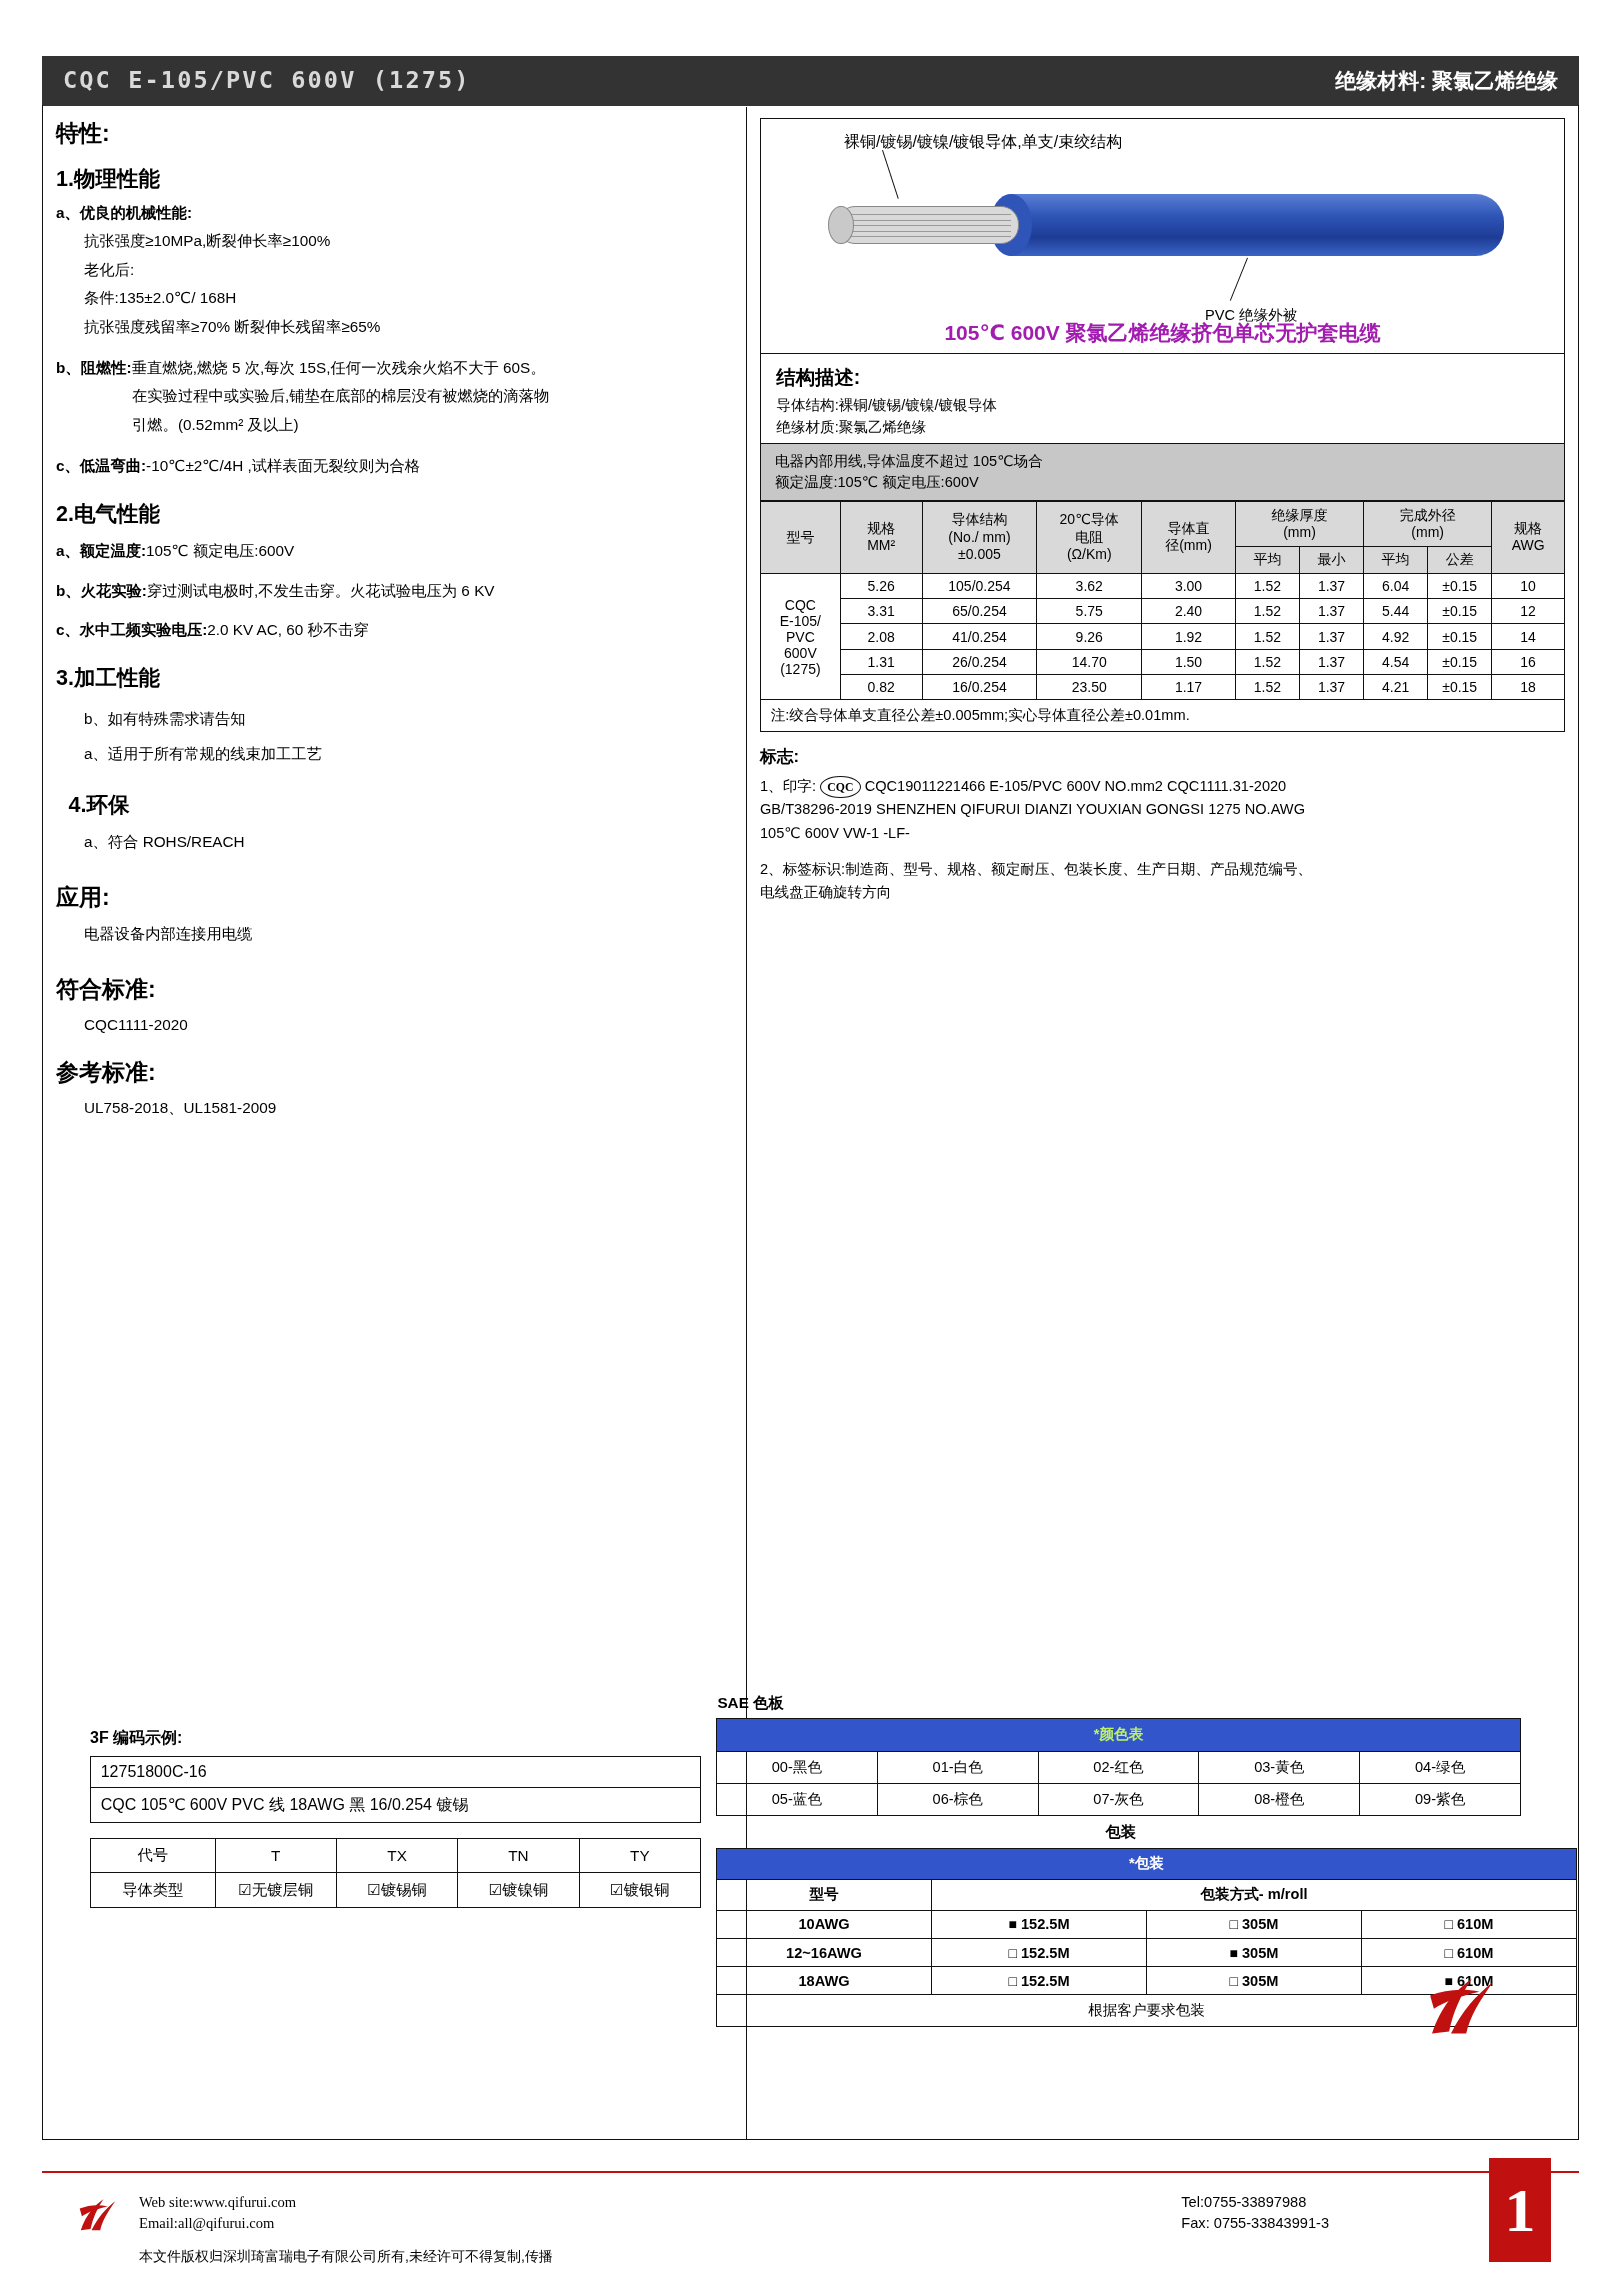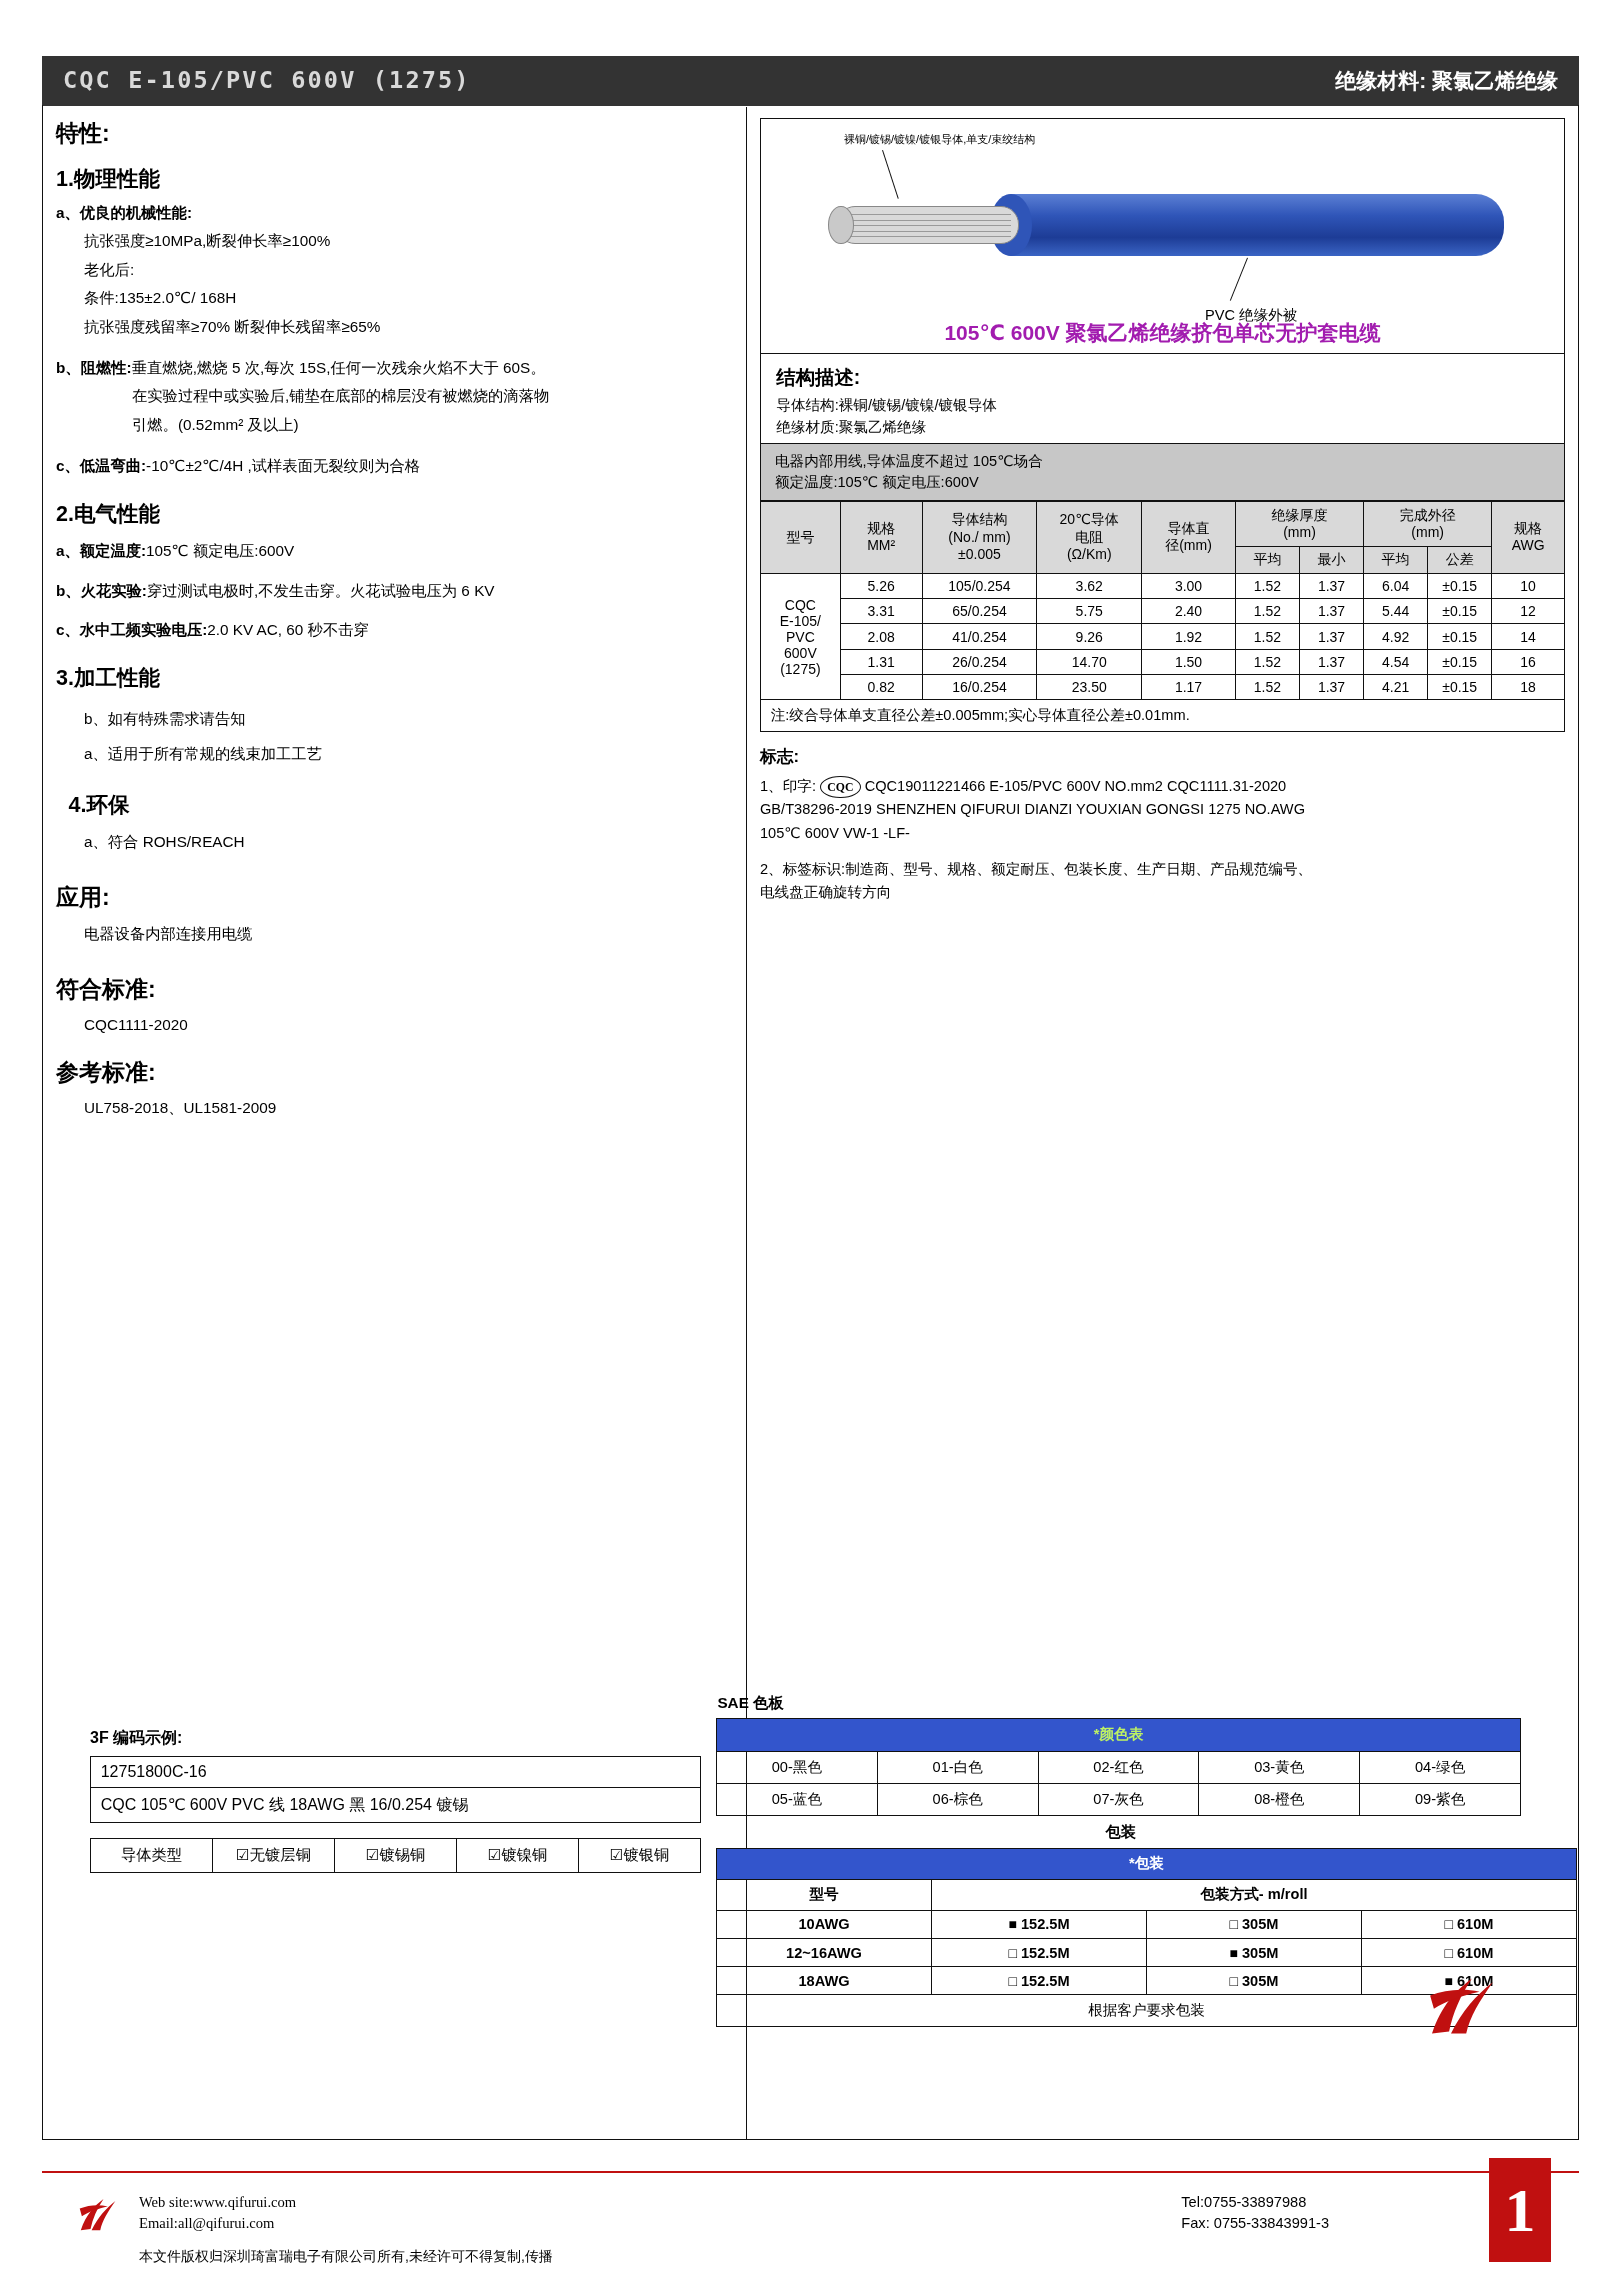--- a/index.html
+++ b/index.html
@@ -61,21 +61,21 @@
   .right{
     position:absolute;left:760px;top:118px;width:808px;
   }
   
   .cable-box{
     position:relative;width:805px;height:236px;
     border:1px solid #111;box-sizing:border-box;
     margin-bottom:0;
   }
   .cable-caption{
-    position:absolute;left:83px;top:12.5px;font-size:11px;
+    position:absolute;left:83px;top:12.5px;font-size:16px;
   }
   .cable-body{
     position:absolute;left:243px;top:75px;width:500px;height:62px;
     background:linear-gradient(180deg,#5b7fd4 0%,#2f55b8 35%,#1d3c96 70%,#3a64c4 100%);
     border-radius:7px 28px 28px 7px;
   }
   .cable-tip{
     position:absolute;left:229px;top:75px;width:42px;height:62px;
     background:#2f55b8;border-radius:50%;
   }
@@ -259,20 +259,27 @@
           <tr>
         <td>12751800C-16</td>
       </tr>
       <tr>
         <td>CQC 105℃  600V  PVC 线    18AWG  黑  16/0.254  镀锡</td>
       </tr>
     </tbody>
       </table>
     <table class="code2">
       <tbody>
+          <tr>
+        <td style="width:118px;">代号</td>
+        <td>T</td>
+        <td>TX</td>
+        <td>TN</td>
+        <td>TY</td>
+      </tr>
       <tr>
         <td>导体类型</td>
         <td>☑无镀层铜</td>
         <td>☑镀锡铜</td>
         <td>☑镀镍铜</td>
         <td>☑镀银铜</td>
       </tr>
     </tbody>
       </table>
   </div>

